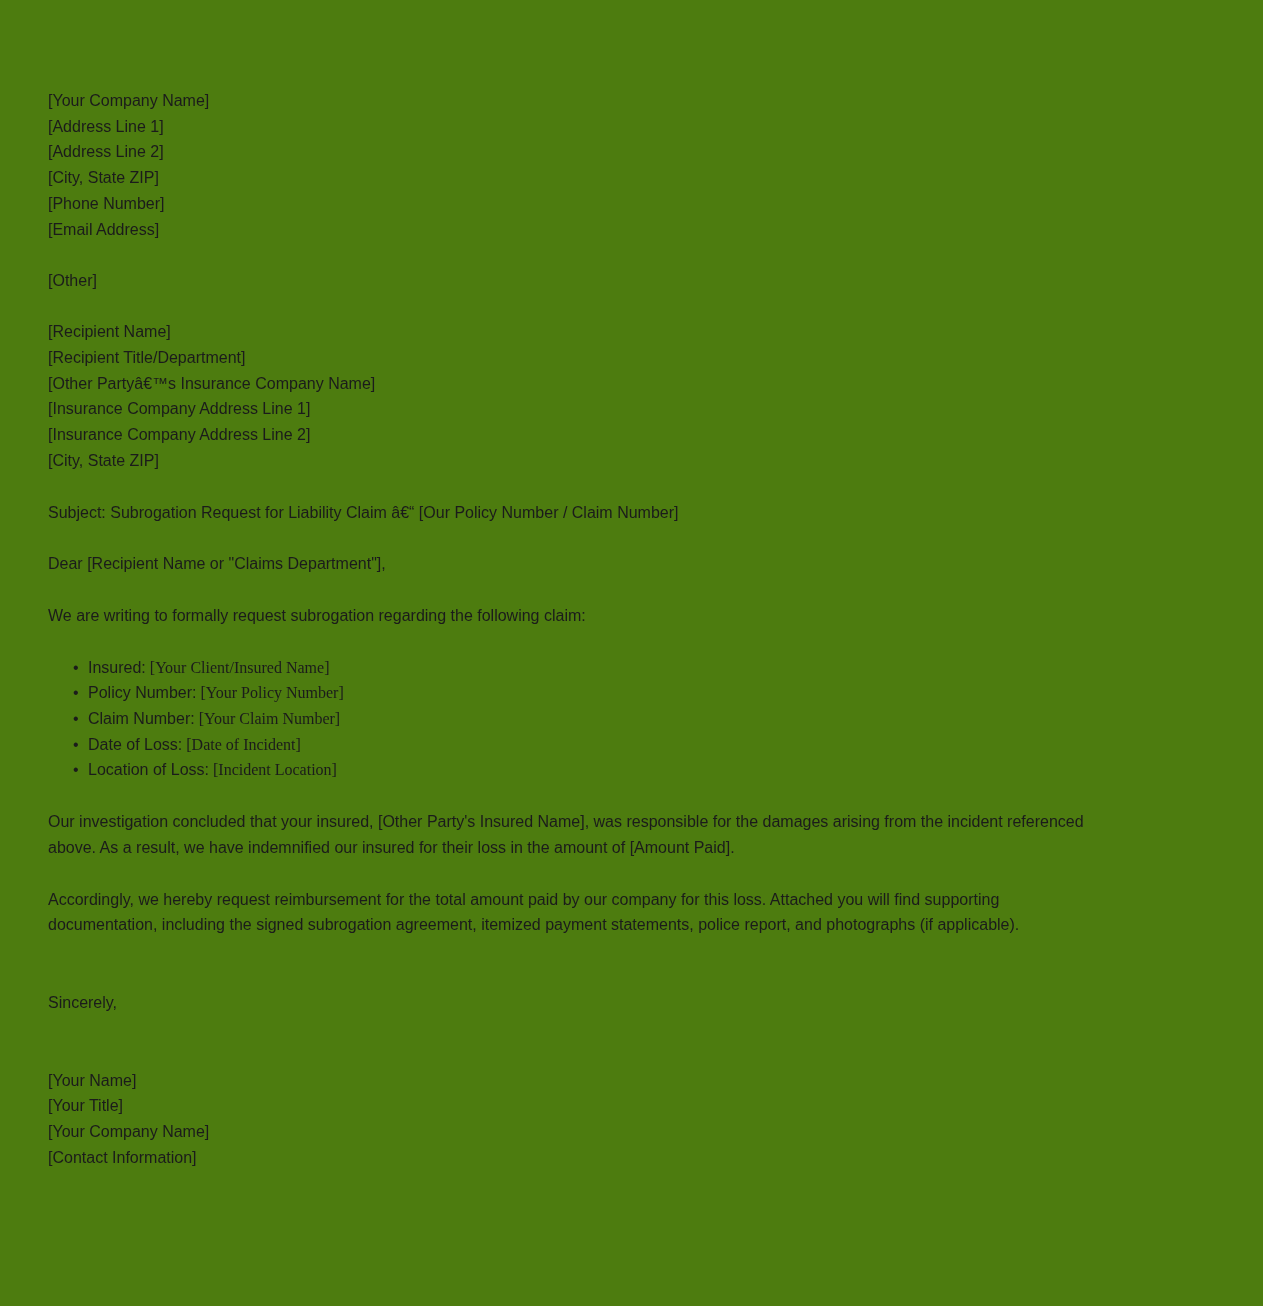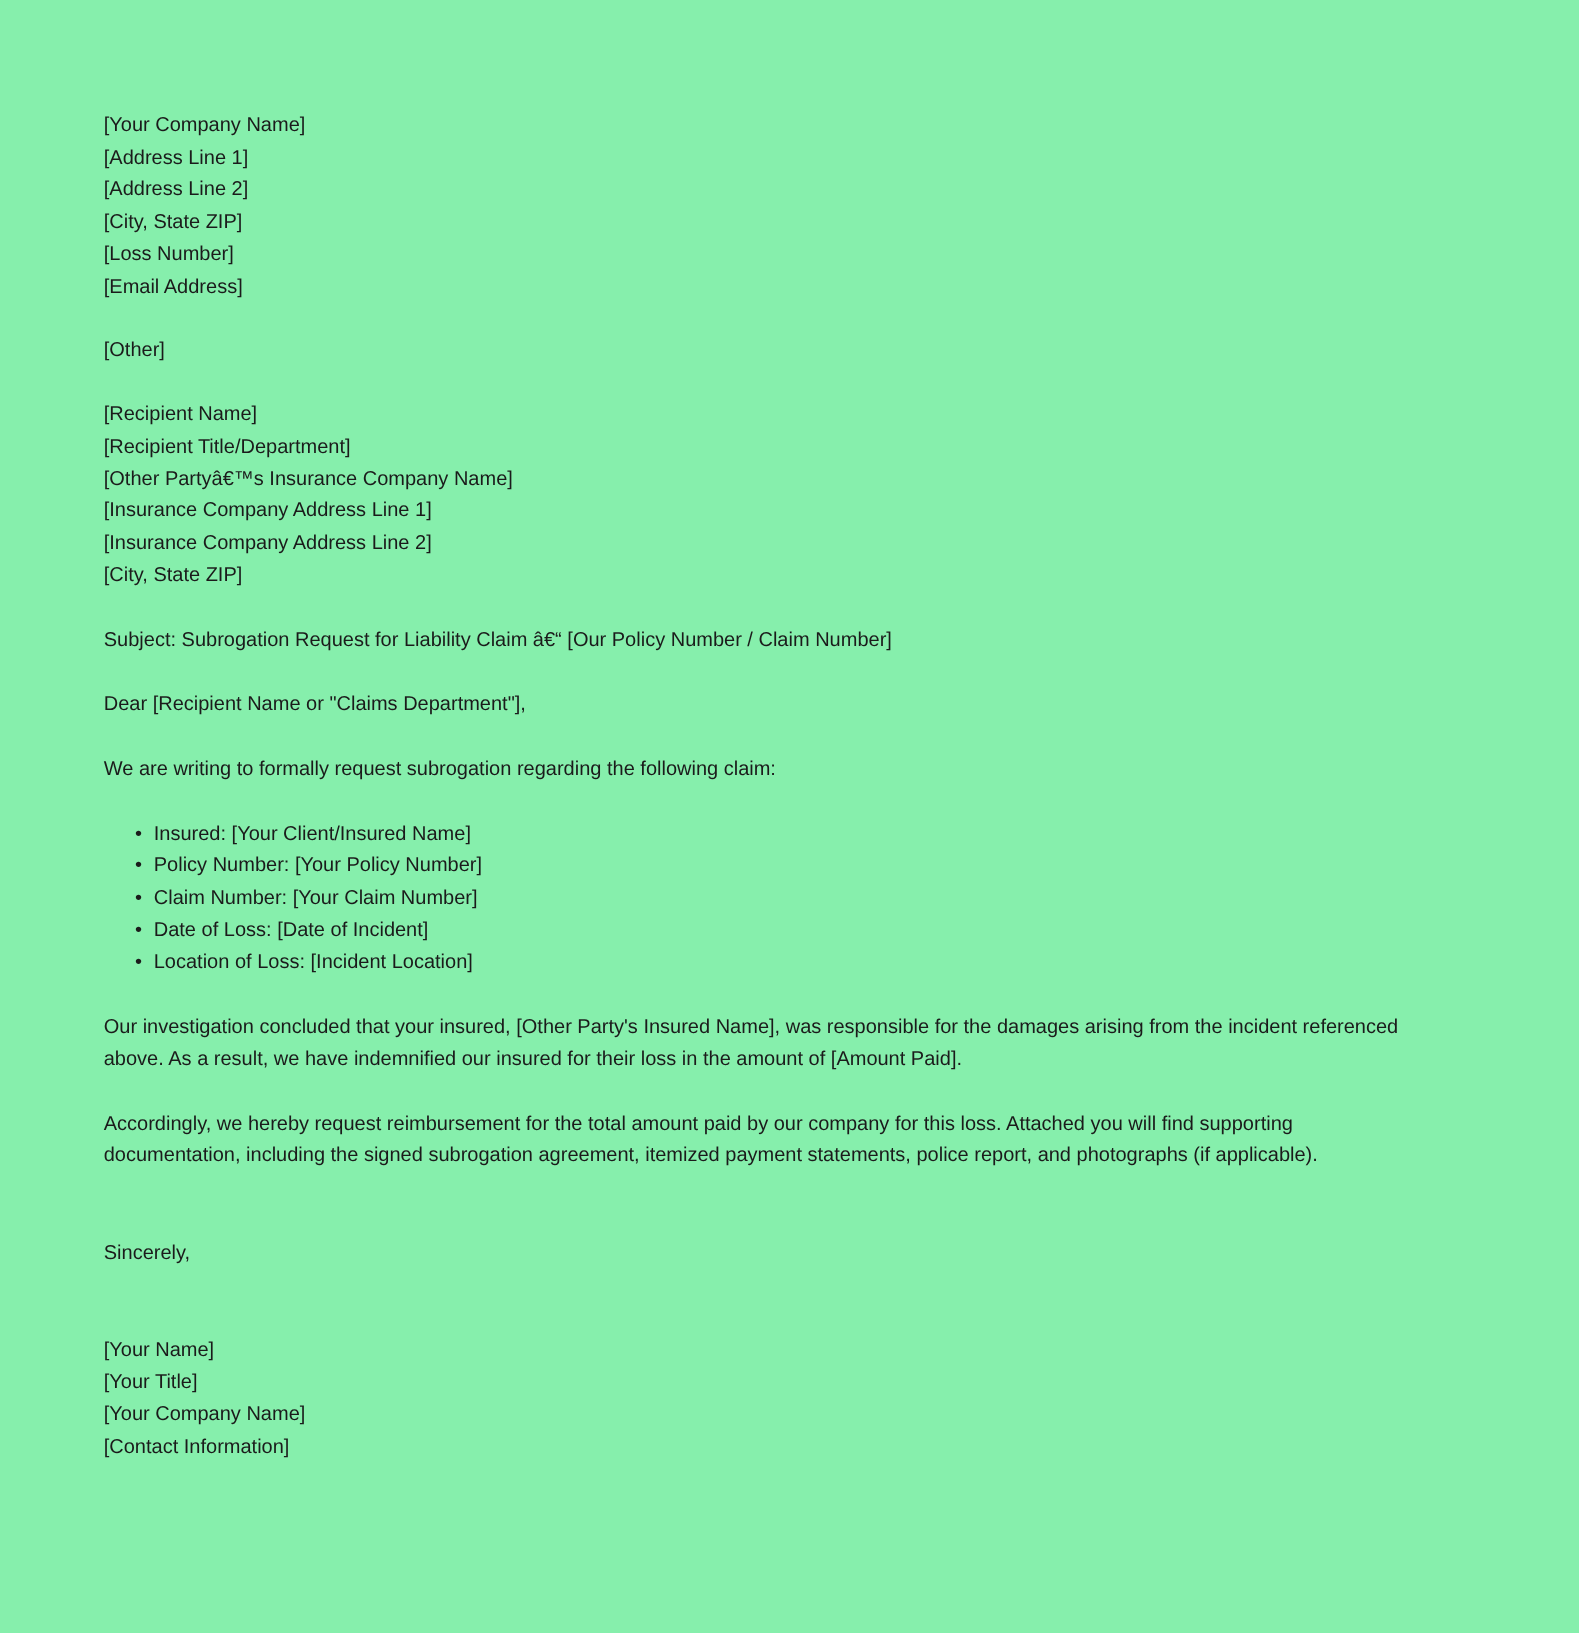--- a/index.html
+++ b/index.html
@@ -14,22 +14,22 @@
     font-family: "Liberation Sans", sans-serif;
     font-size: 16px;
     line-height: 25.7px;
     color: #1b1b1b;
     -webkit-font-smoothing: antialiased;
   }
   .page {
     box-sizing: border-box;
     width: 1263px;
     min-height: 1306px;
-    padding: 88px 103px 60px 83px;
-    background: #86efac;
+    padding: 88px 103px 60px 48px;
+    background: #4d7c0f;
   }
   .doc {
     max-width: 1058px;
   }
   .block {
     margin: 0;
   }
   .line {
     margin: 0;
     white-space: pre-wrap;
@@ -59,34 +59,34 @@
     position: absolute;
     left: -15px;
     top: 0;
     width: 6px;
     height: 25.7px;
     line-height: 25.7px;
     font-size: 16px;
     color: #1b1b1b;
   }
   .lbl { font-weight: 400; }
-  .val { font-weight: 400; }
+  .val { font-weight: 400; font-family: Liberation Serif, serif; }
 </style>
 </head>
 <body>
 
 <div class="page">
   <div class="doc">
 
     <div class="block">
       <div class="line">[Your Company Name]</div>
       <div class="line">[Address Line 1]</div>
       <div class="line">[Address Line 2]</div>
       <div class="line">[City, State ZIP]</div>
-      <div class="line">[Loss Number]</div>
+      <div class="line">[Phone Number]</div>
       <div class="line">[Email Address]</div>
     </div>
 
     <div class="gap-sm"></div>
 
     <div class="block">
       <div class="line">[Other]</div>
     </div>
 
     <div class="gap-sm"></div>

